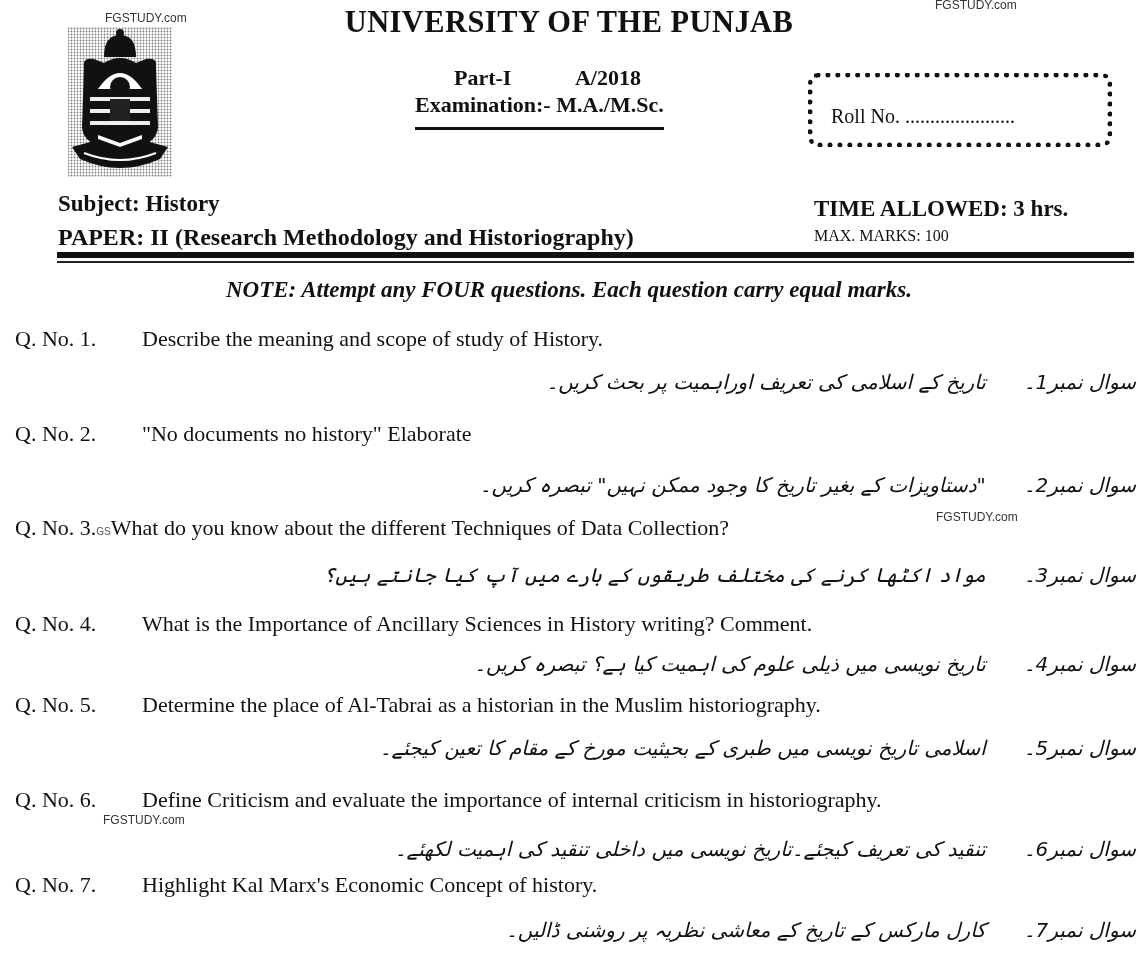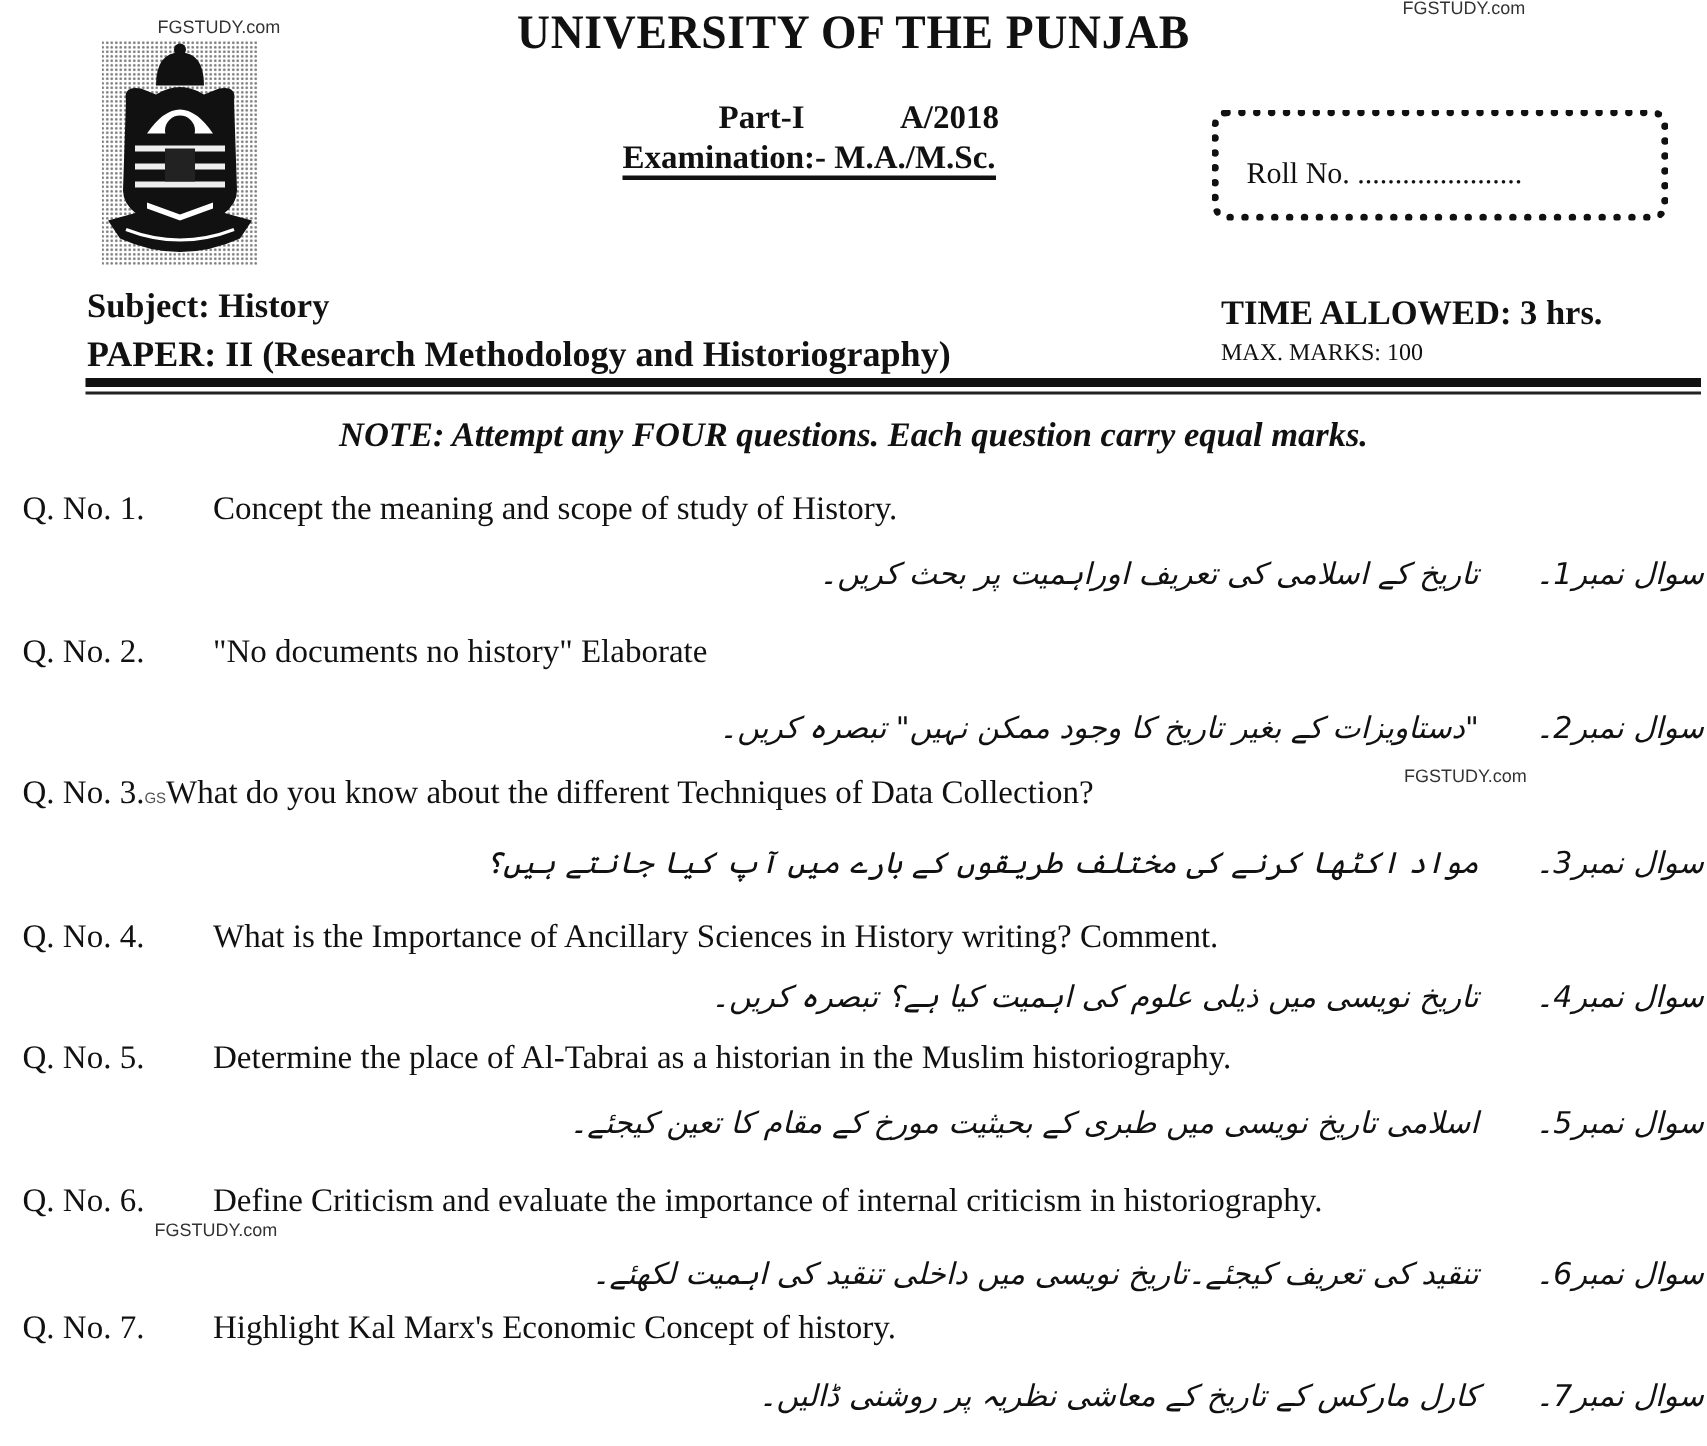--- a/index.html
+++ b/index.html
@@ -10,25 +10,25 @@
     .abs { position: absolute; }
     .wm { font-family: "Liberation Sans", sans-serif; font-size: 12px; color: #333; letter-spacing: 0px; }
     .uni-title {
       left: 0; width: 1138px; top: 3px; text-align: center;
       font-weight: bold; font-size: 32px; letter-spacing: 0.5px;
       transform: scaleX(0.95);
     }
     .logo {
       left: 64px; top: 27px; width: 112px; height: 150px;
     }
-    .part-line { left: 479px; top: 65px; font-weight: bold; font-size: 22px; }
+    .part-line { left: 454px; top: 65px; font-weight: bold; font-size: 22px; }
     .part-line .year { margin-left: 58px; }
     .exam-line {
       left: 415px; top: 93px; font-weight: bold; font-size: 22px;
-      border-bottom: 3px solid #111; line-height: 1.05; padding-bottom: 1px;
+      border-bottom: 3px solid #111; line-height: 1.05; padding-bottom: 11px;
     }
     .roll-box {
       left: 808px; top: 73px; width: 304px; height: 74px;
       border: 5px dotted #111; border-radius: 10px; box-sizing: border-box;
     }
     .roll-label {
       position: absolute; left: 18px; bottom: 14px;
       font-weight: normal; font-size: 20px;
     }
     .subject { left: 58px; top: 191px; font-weight: bold; font-size: 23px; }
@@ -104,21 +104,21 @@
 <div class="abs paper">PAPER: II (Research Methodology and Historiography)</div>
 <div class="abs time">TIME ALLOWED: 3 hrs.</div>
 <div class="abs marks">MAX. MARKS: 100</div>
 
 <div class="abs rule-thick"></div>
 <div class="abs rule-thin"></div>
 
 <div class="abs note">NOTE: Attempt any FOUR questions. Each question carry equal marks.</div>
 
 <div class="abs q-en" style="top:326px;">
-  <span class="qno">Q. No. 1.</span><span>Concept the meaning and scope of study of History.</span>
+  <span class="qno">Q. No. 1.</span><span>Describe the meaning and scope of study of History.</span>
 </div>
 <div class="abs q-ur" style="top:370px; right:2px;">
   <span class="ur-label">سوال نمبر1۔</span><span>تاریخ کے اسلامی کی تعریف اوراہمیت پر بحث کریں۔</span>
 </div>
 
 <div class="abs q-en" style="top:421px;">
   <span class="qno">Q. No. 2.</span><span>"No documents no history" Elaborate</span>
 </div>
 <div class="abs q-ur" style="top:473px; right:2px;">
   <span class="ur-label">سوال نمبر2۔</span><span>"دستاویزات کے بغیر تاریخ کا وجود ممکن نہیں" تبصرہ کریں۔</span>

